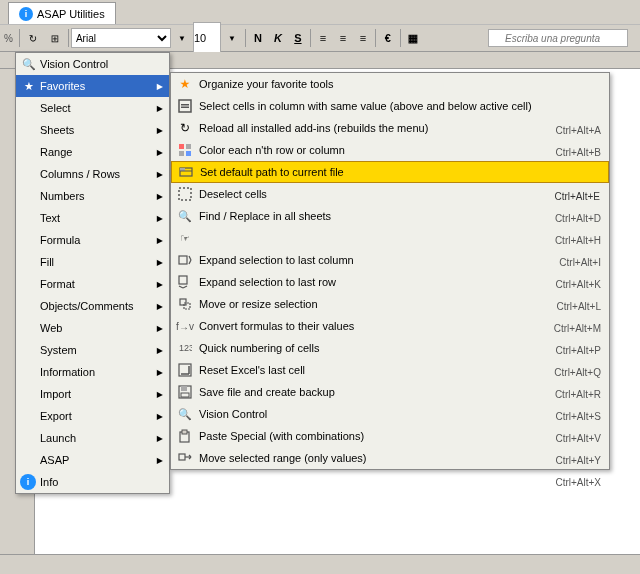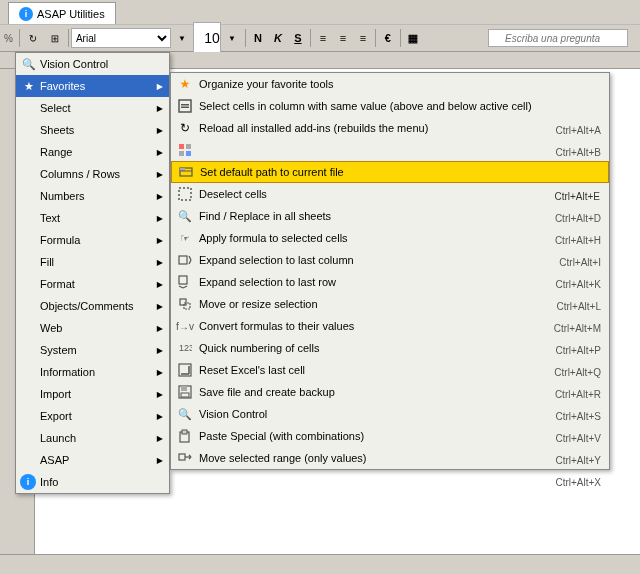--- a/index.html
+++ b/index.html
@@ -284,21 +284,21 @@
     <span style="font-size:10px;margin-right:4px;color:#555;">%</span>
     <div class="tb-separator"></div>
 
     <div class="tb-btn" title="Refresh">↻</div>
     <div class="tb-btn">⊞</div>
     <div class="tb-separator"></div>
     <select class="font-select">
       <option>Arial</option>
     </select>
     <div class="tb-btn" style="font-size:8px;">▼</div>
-    <input type="text" value="10" style="width: 28px; height: 32px; border: 1px solid rgb(170, 170, 170); text-align: right; font-size: 14px;">
+    <input type="text" value="10" style="width: 28px; height: 32px; border: 1px solid rgb(170, 170, 170); text-align: left; font-size: 11px;">
     <div class="tb-btn" style="font-size:8px;">▼</div>
     <div class="tb-separator"></div>
     <div class="format-btn" style="font-weight:bold;">N</div>
     <div class="format-btn" style="font-style:italic;">K</div>
     <div class="format-btn" style="text-decoration:underline;">S</div>
     <div class="tb-separator"></div>
     <div class="format-btn">≡</div>
     <div class="format-btn">≡</div>
     <div class="format-btn">≡</div>
     <div class="tb-separator"></div>
@@ -456,20 +456,21 @@
 
   <div class="submenu-item">
     <span class="sub-icon">
       <svg width="14" height="14" viewBox="0 0 14 14">
           <rect x="1" y="1" width="5" height="5" fill="#ff6666"></rect>
           <rect x="8" y="1" width="5" height="5" fill="#aaa"></rect>
           <rect x="1" y="8" width="5" height="5" fill="#aaa"></rect>
           <rect x="8" y="8" width="5" height="5" fill="#6699ff"></rect>
         </svg>
     </span>
+    <span>Color each n'th row or column</span>
     <span class="shortcut">Ctrl+Alt+C</span>
   </div>
 
   <div class="submenu-item highlighted">
     <span class="sub-icon">
       <svg width="14" height="14" viewBox="0 0 14 14">
           <rect x="1" y="3" width="12" height="8" fill="none" stroke="#555" stroke-width="1.2"></rect>
           <rect x="1" y="3" width="5" height="3" fill="#aaa"></rect>
           <line x1="1" y1="6" x2="13" y2="6" stroke="#555" stroke-width="1"></line>
         </svg>
@@ -490,21 +491,20 @@
 
 
   <div class="submenu-item">
     <span class="sub-icon" style="font-size:11px;">🔍</span>
     <span>Find / Replace in all sheets</span>
     <span class="shortcut">Ctrl+Alt+H</span>
   </div>
 
   <div class="submenu-item">
     <span class="sub-icon" style="font-size:11px;">☞</span>
-    <span>Apply formula to selected cells</span>
     <span class="shortcut">Ctrl+Alt+I</span>
   </div>
 
   <div class="submenu-item">
     <span class="sub-icon">
       <svg width="14" height="14" viewBox="0 0 14 14">
           <rect x="1" y="3" width="8" height="8" fill="none" stroke="#555" stroke-width="1.2"></rect>
           <line x1="11" y1="3" x2="13" y2="7" stroke="#555" stroke-width="1.2"></line>
           <line x1="13" y1="7" x2="11" y2="11" stroke="#555" stroke-width="1.2"></line>
         </svg>

